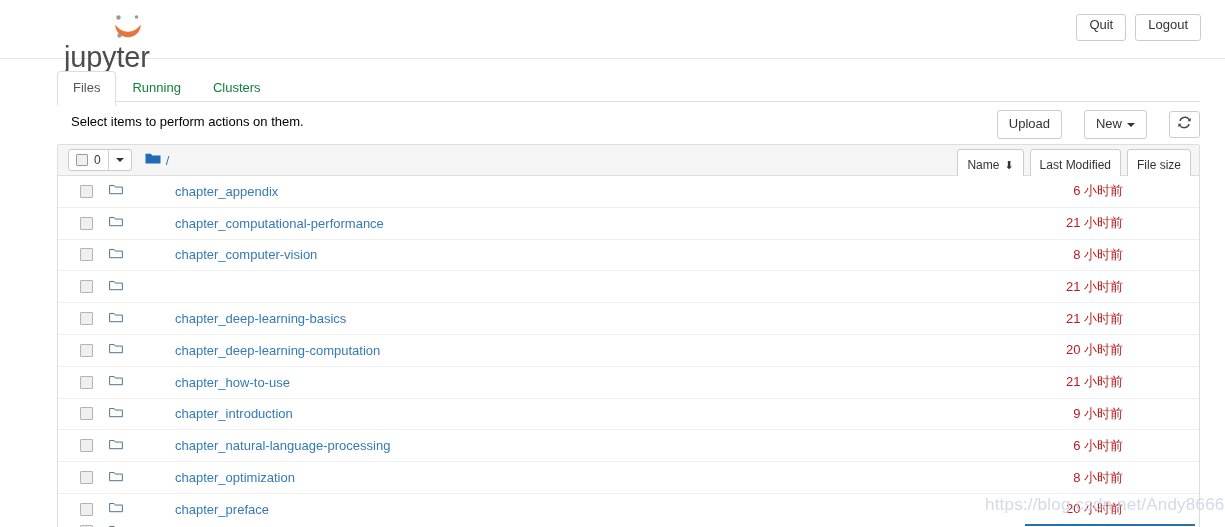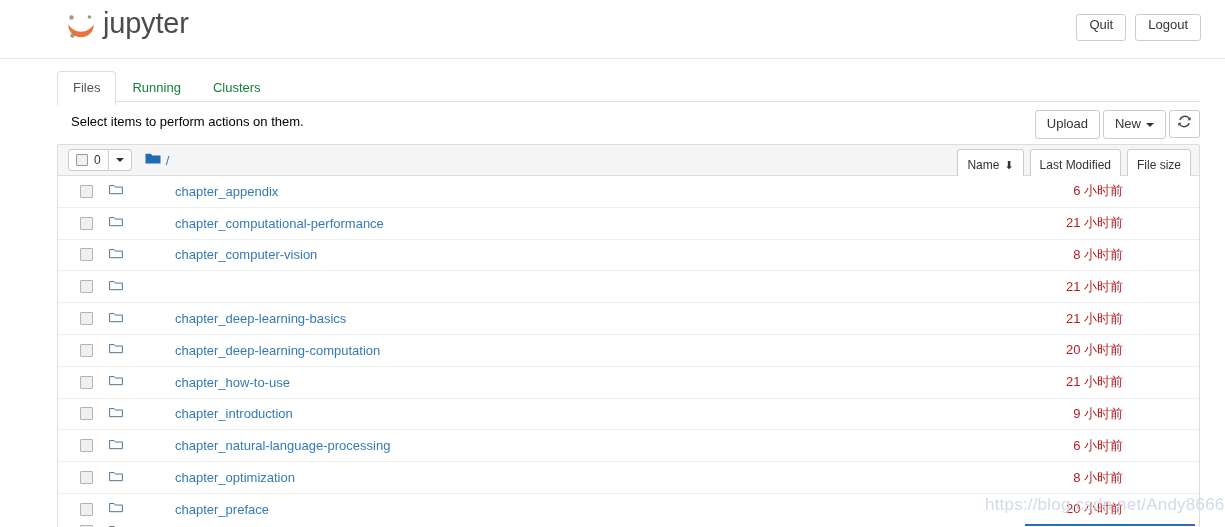--- a/index.html
+++ b/index.html
@@ -23,22 +23,23 @@
     border-bottom: 1px solid #e7e7e7;
     background: #ffffff;
     position: relative;
     box-sizing: border-box;
   }
   #brand {
     position: absolute;
     left: 64px;
     top: 9px;
     display: flex;
-    align-items: flex-start;
+    align-items: flex-end;
     height: 42px;
+    flex-direction: column;
   }
   .logo-wrap {
     width: 34px;
     height: 34px;
     position: relative;
     margin-right: 5px;
   }
   .logo-svg { display: block; }
   #brand-text {
     font-size: 29px;
@@ -123,22 +124,22 @@
     left: 0;
     top: 4px;
     font-size: 13px;
     color: #000000;
   }
   #action-buttons {
     position: absolute;
     right: 0;
     top: 0;
     display: flex;
-    gap: 3px;
-    align-items: flex-start;
+    gap: 22px;
+    align-items: center;
   }
   .act-btn {
     font-family: "Liberation Sans", sans-serif;
     font-size: 13px;
     color: #333333;
     background: #ffffff;
     border: 1px solid #cccccc;
     border-radius: 3px;
     padding: 4px 11px 5px 11px;
     line-height: 1.35;

